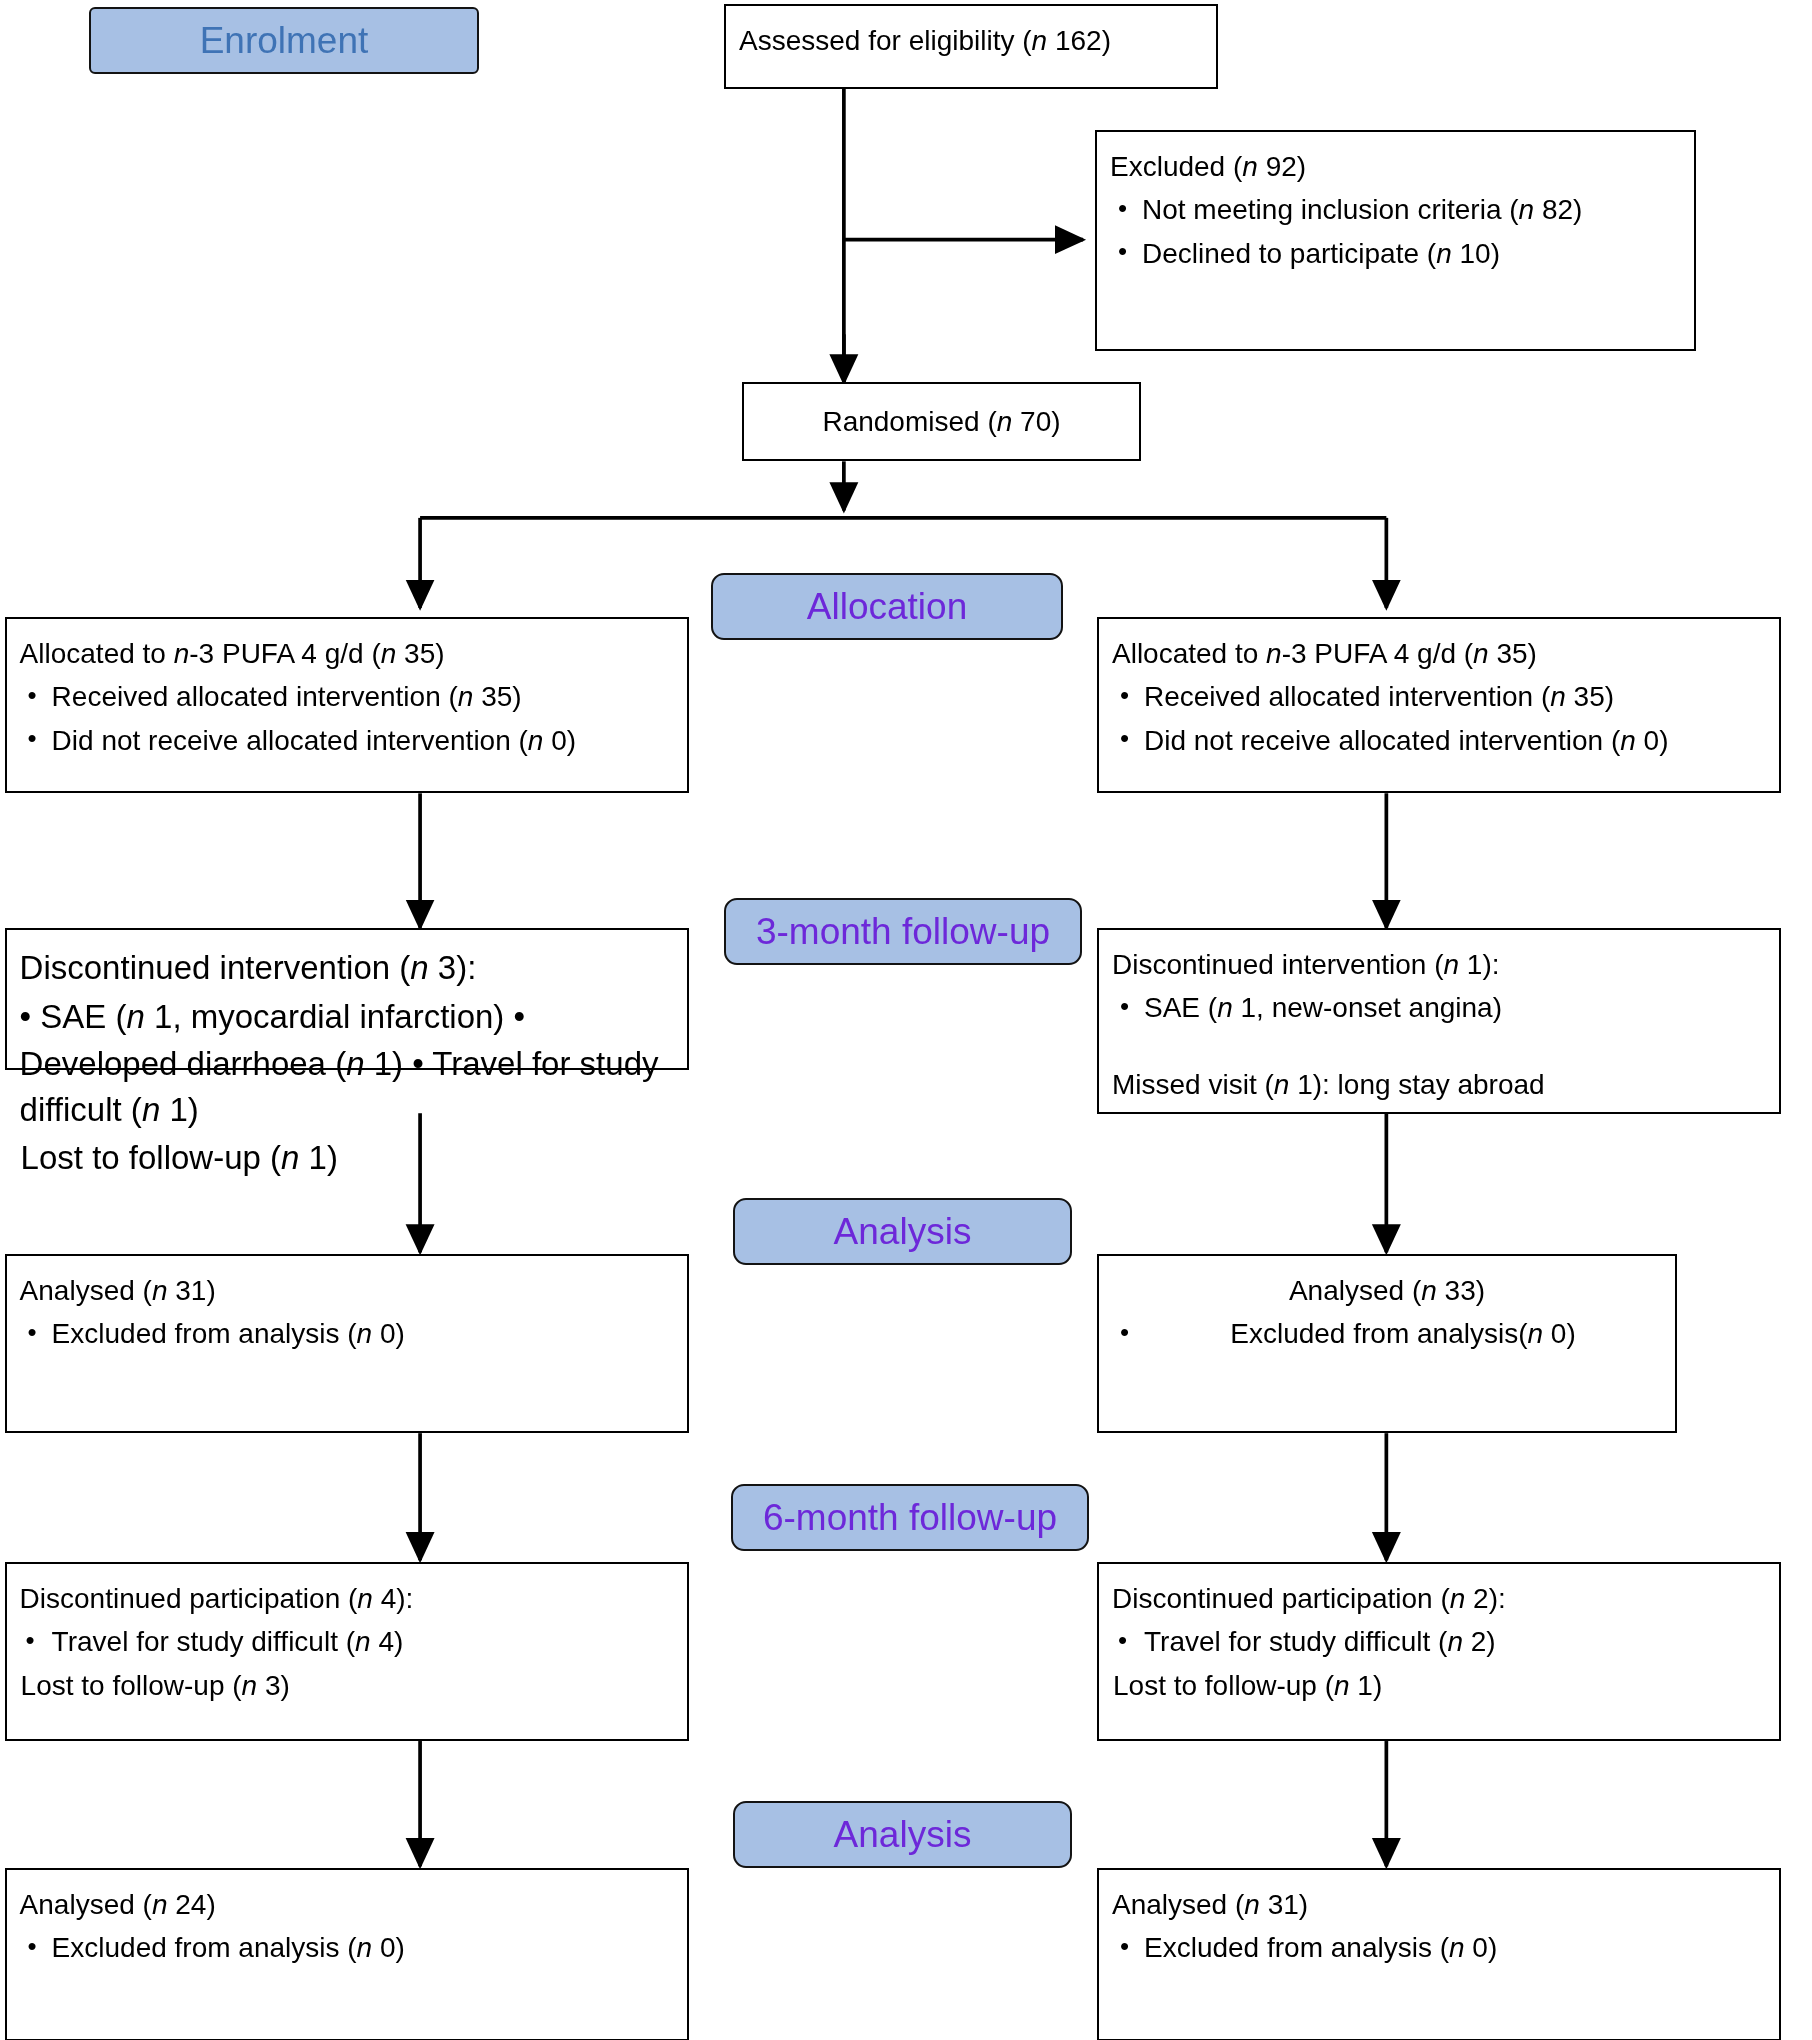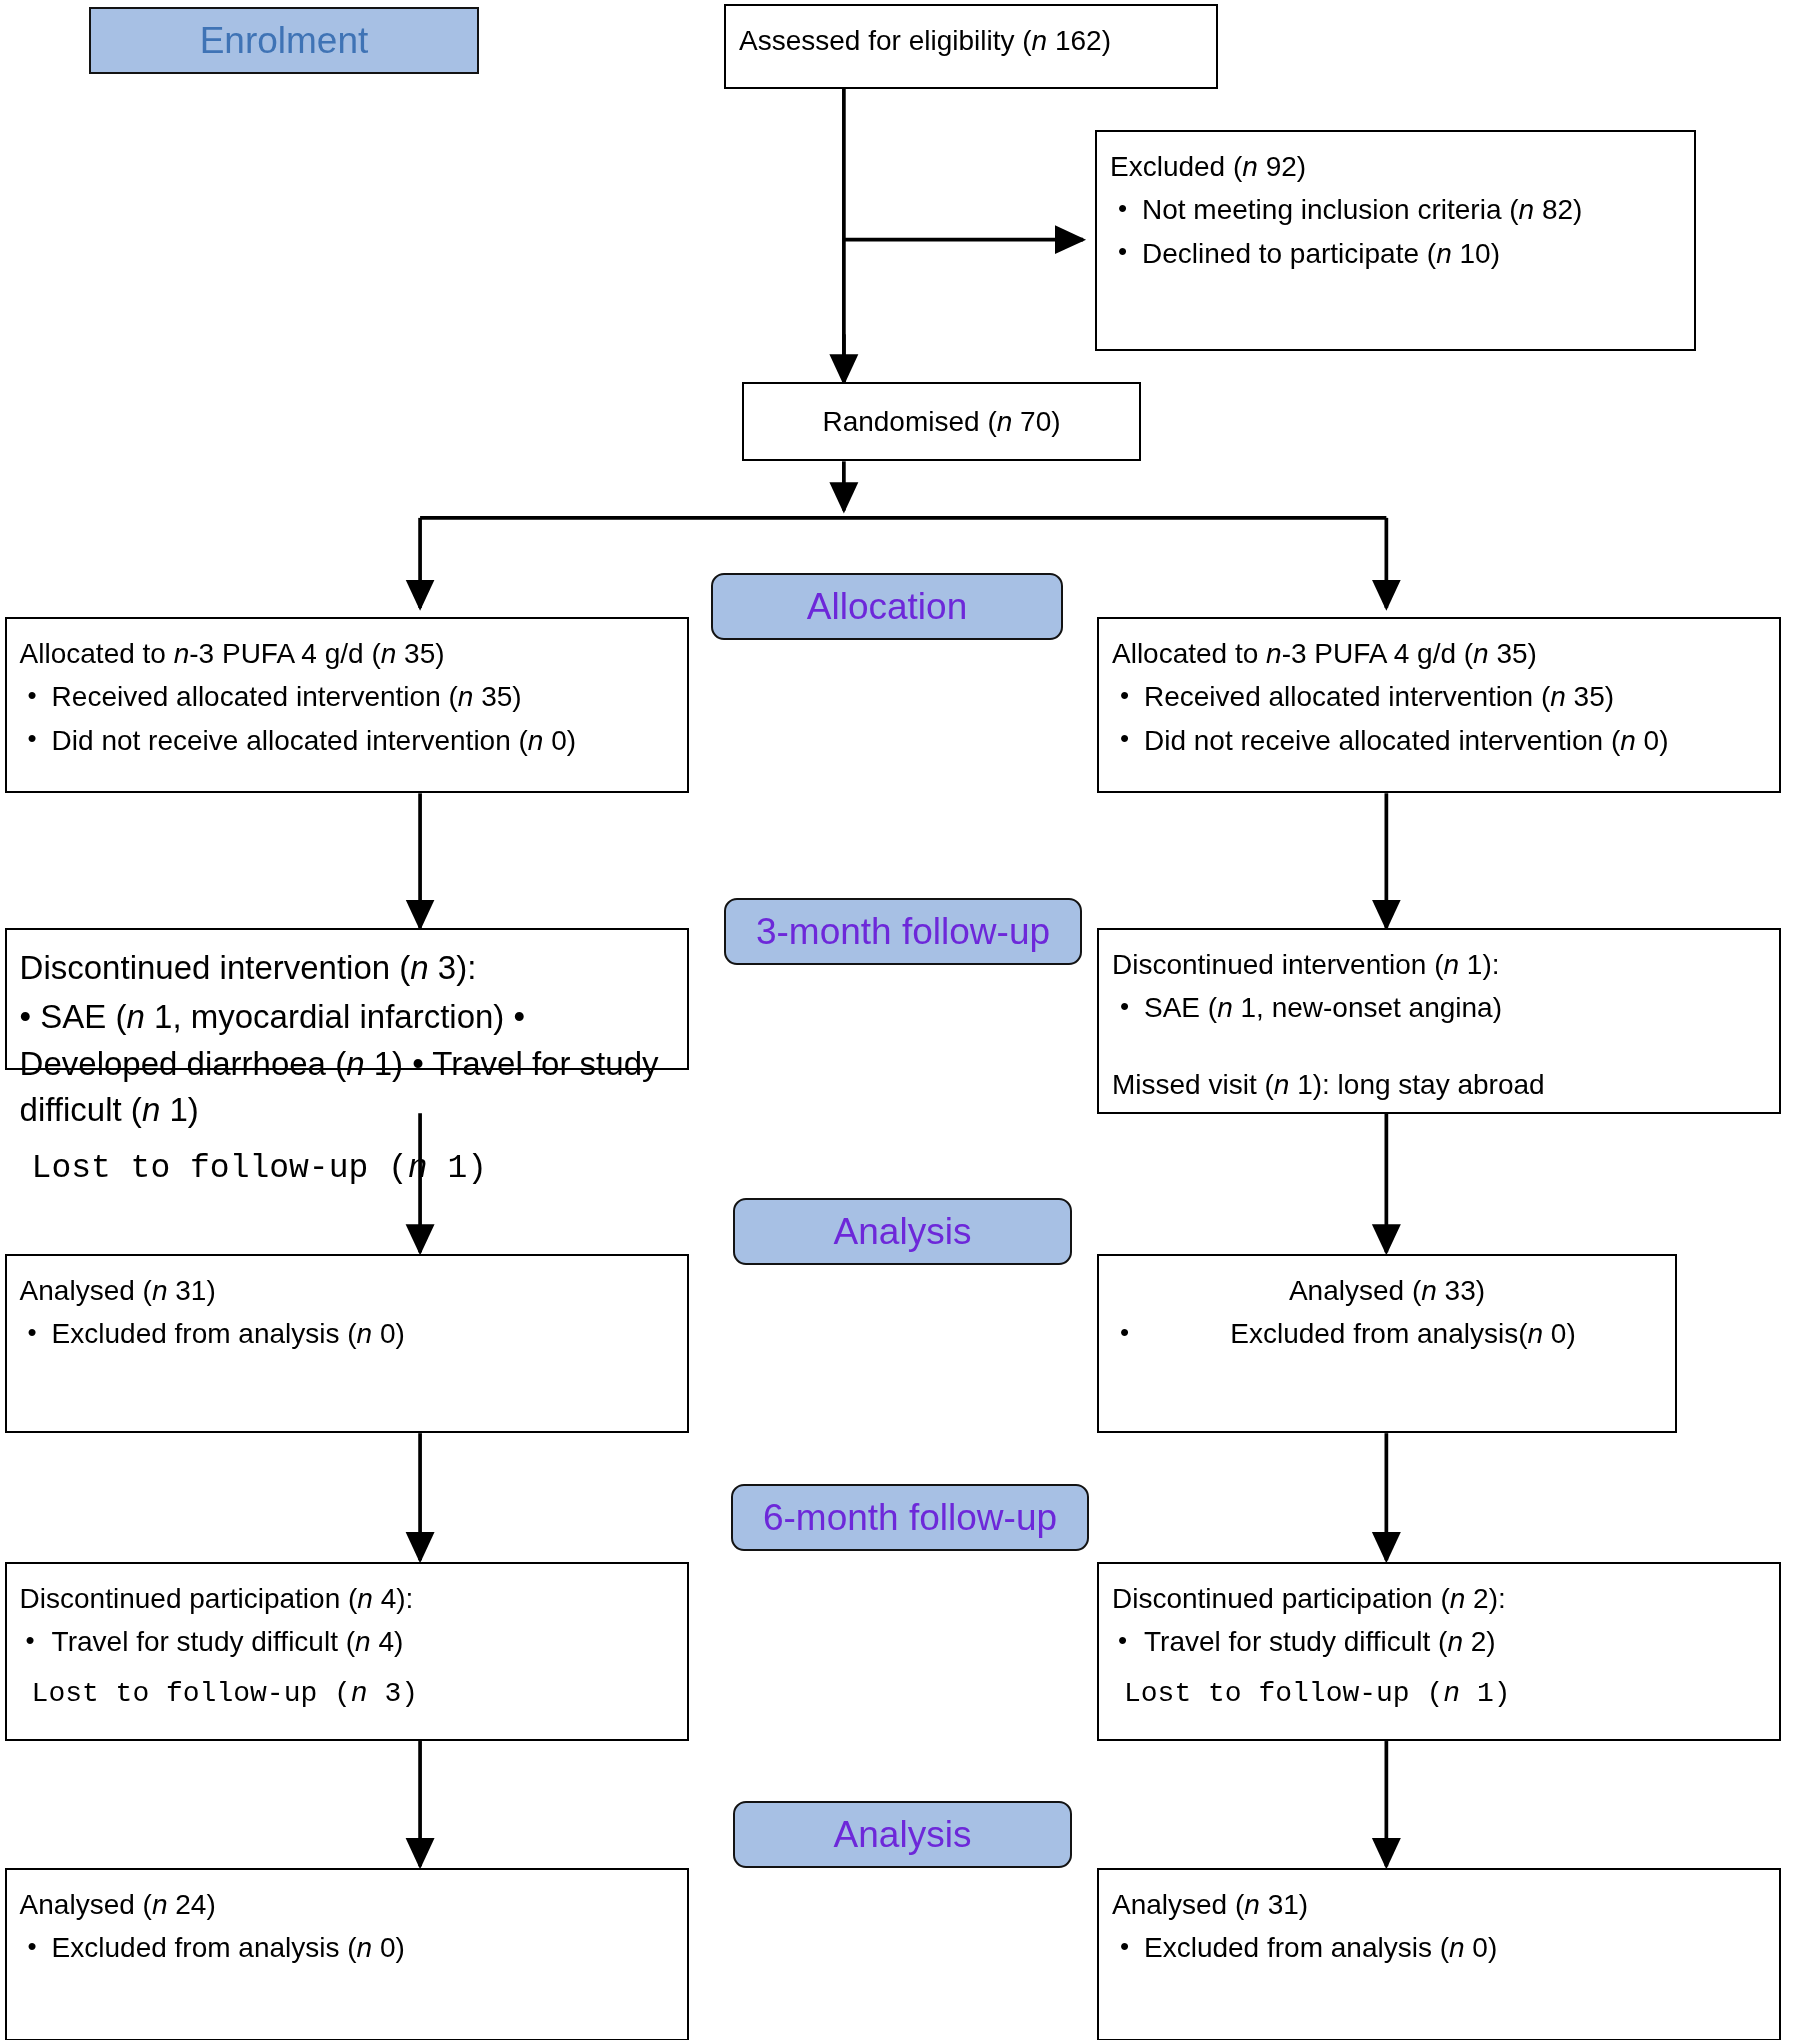--- a/index.html
+++ b/index.html
@@ -52,43 +52,42 @@
     position: absolute;
     left: -24px;
     top: -0.9px;
     font-size: 26px;
   }
   .box ul li.wide:before { left: -26px; }
   .box p.run {
     margin: 1.9px 0 0 0;
   }
   .box p.plain {
-    margin: 12px;
-    font-family: Liberation Mono, monospace;
+    margin: 1px;
   }
   .box p.gap {
     margin: 37px 0 0 0;
   }
   i.nn { font-style: italic; }
 
   .stage {
     position: absolute;
     box-sizing: border-box;
     border: 2.8px solid #131313;
     background: #a7c0e4;
     color: #6d28d9;
     border-radius: 13px;
     display: flex;
     align-items: center;
     justify-content: center;
     font-size: 37px;
     z-index: 3;
   }
   .stage.sq {
-    border-radius: 0;
+    border-radius: 6px;
   }
   .stage.enrol { color: #3f73b5; }
 </style>
 </head>
 <body>
 
 <div id="diagram">
 
   <svg id="wires" viewBox="0 0 1954 2200" width="1812" height="2041">
     <defs>

